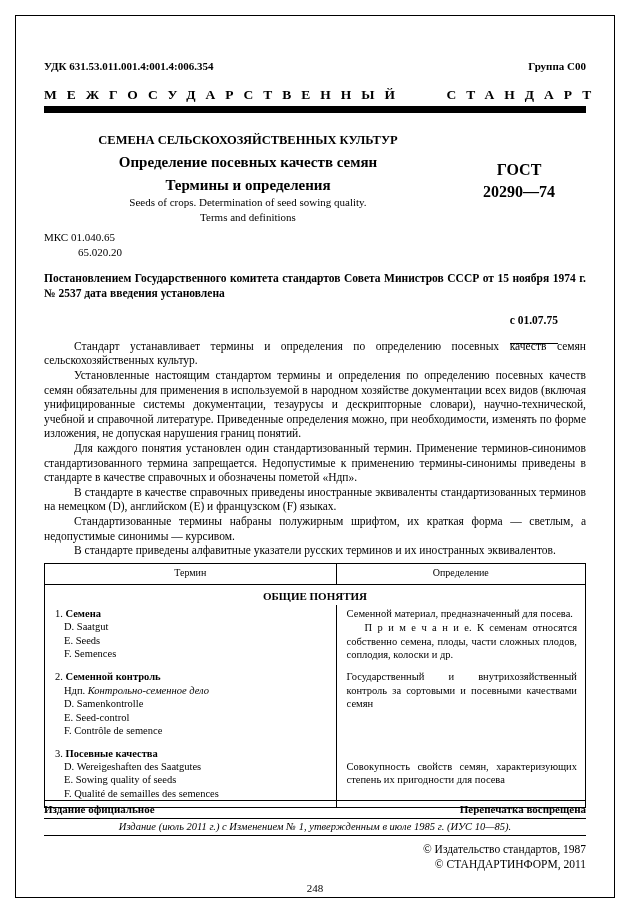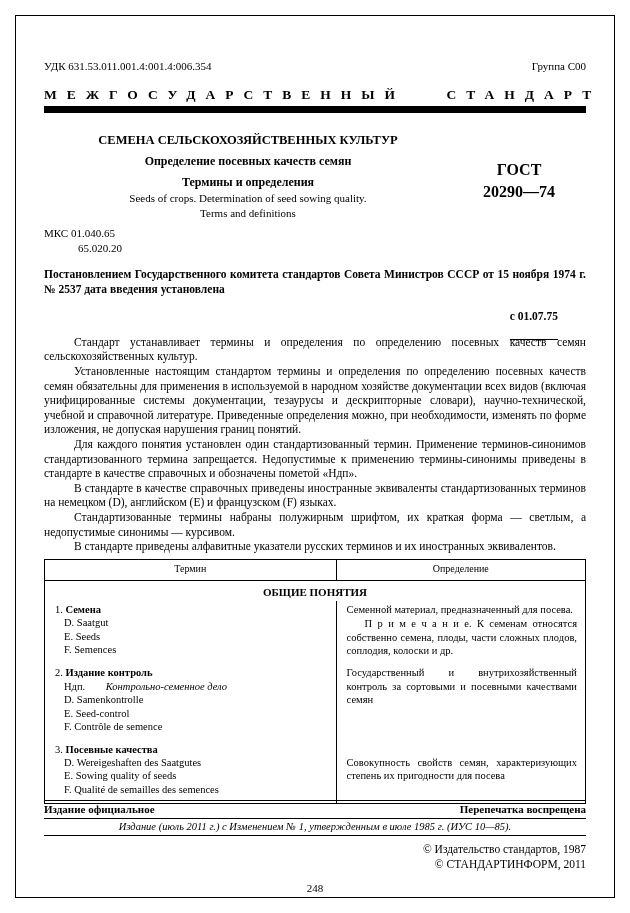--- a/index.html
+++ b/index.html
@@ -11,34 +11,34 @@
     color: #000;
     overflow: hidden;
   }
   .frame {
     position: absolute; left: 15px; top: 15px;
     width: 600px; height: 883px;
     border: 1.5px solid #000;
   }
   .content { position: absolute; inset: 0; padding: 44px 28px 0 28px; }
 
-  .top-row { display: flex; justify-content: space-between; font-weight: normal; font-size: 11px; }
+  .top-row { display: flex; justify-content: space-between; font-weight: bold; font-size: 11px; }
 
   .standard-kind {
     margin-top: 15px;
     font-weight: bold; font-size: 13.5px;
     letter-spacing: 10px; word-spacing: 28px;
     white-space: nowrap;
   }
   .black-bar { margin-top: 3px; height: 7px; background: #000; }
 
   .title-row { display: flex; margin-top: 20px; }
   .titles { width: 408px; text-align: center; }
   .t-main { font-weight: bold; font-size: 12.5px; }
-  .t-sub  { font-weight: bold; font-size: 12px; margin-top: 6px; }
+  .t-sub  { font-weight: bold; font-size: 15px; margin-top: 6px; }
   .t-en   { font-size: 11px; margin-top: 2px; line-height: 1.2; }
   .gost-block { flex: 1; text-align: center; font-weight: bold; font-size: 16px; margin-top: 26px; line-height: 1.35; }
 
   .mks { font-size: 11px; margin-top: 6px; line-height: 1.3; }
   .mks .mks2 { margin-left: 34px; }
 
   .decree { margin-top: 12px; font-weight: bold; font-size: 11.5px; line-height: 1.3; text-align: justify; }
   .date-row { text-align: right; margin-top: 9px; padding-right: 28px; }
   .date { font-weight: bold; font-size: 11.5px; border-bottom: 1.5px solid #000; padding-bottom: 17px; }
 
@@ -49,21 +49,21 @@
   .thead { display: flex; border-bottom: 1px solid #000; }
   .th { padding: 3px 4px 4px; text-align: center; font-size: 10px; }
   .th-left  { width: 54%; border-right: 1px solid #000; }
   .th-right { width: 46%; }
   .section-title { text-align: center; font-weight: bold; font-size: 11px; padding: 4px 0 2px; }
   .trow { display: flex; }
   .tcell-term { width: 54%; border-right: 1px solid #000; padding: 2px 8px 7px 10px; }
   .tcell-def  { width: 46%; padding: 2px 8px 7px 10px; text-align: justify; }
   .term-bold { font-weight: bold; text-align: center; }
   .lang-line { padding-left: 9px; }
-  .ndp-italic { font-style: italic; margin-left: 18px; }
+  .ndp-italic { font-style: italic; }
   .note { text-indent: 18px; margin-top: 1px; }
   .def-offset { margin-top: 13px; }
 
   .footer { position: absolute; left: 28px; right: 28px; bottom: 3px; }
   .f-rule { border-top: 1px solid #000; }
   .f-row { display: flex; justify-content: space-between; font-weight: bold; font-size: 11px; padding: 2px 0 3px; }
   .f-edition { text-align: center; font-style: italic; font-size: 10.5px; padding: 2px 0 3px; }
   .f-copy { text-align: right; font-size: 11.5px; margin-top: 6px; line-height: 1.35; }
   .f-page { text-align: center; font-size: 11px; margin-top: 9px; }
 </style>
@@ -129,21 +129,21 @@
           <p class="lang-line">F. Semences</p>
         </div>
         <div class="tcell-def">
           <p>Семенной материал, предназначенный для посева.</p>
           <p class="note"><span>П р и м е ч а н и е.</span> <span>К семенам относятся собственно семена, плоды, части сложных плодов, соплодия, колоски и др.</span></p>
         </div>
       </div>
 
       <div class="trow">
         <div class="tcell-term">
-          <p><span>2.</span> <span class="term-bold">Издание контроль</span></p>
+          <p><span>2.</span> <span class="term-bold">Семенной контроль</span></p>
           <p class="lang-line"><span>Ндп.</span> <span class="ndp-italic">Контрольно-семенное дело</span></p>
           <p class="lang-line">D. Samenkontrolle</p>
           <p class="lang-line">E. Seed-control</p>
           <p class="lang-line">F. Contrôle de semence</p>
         </div>
         <div class="tcell-def">
           <p>Государственный и внутрихозяйственный контроль за сортовыми и посевными качествами семян</p>
         </div>
       </div>
 

